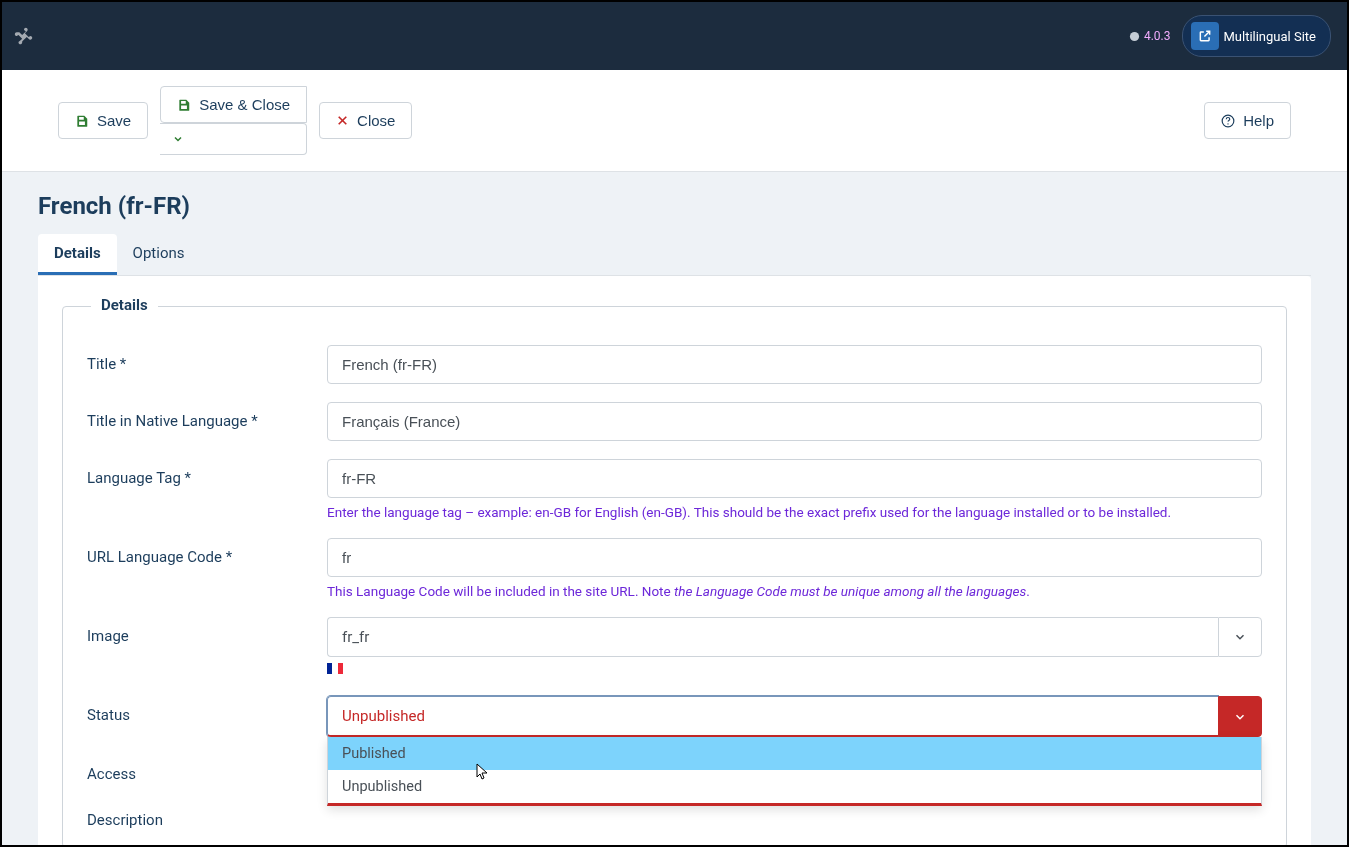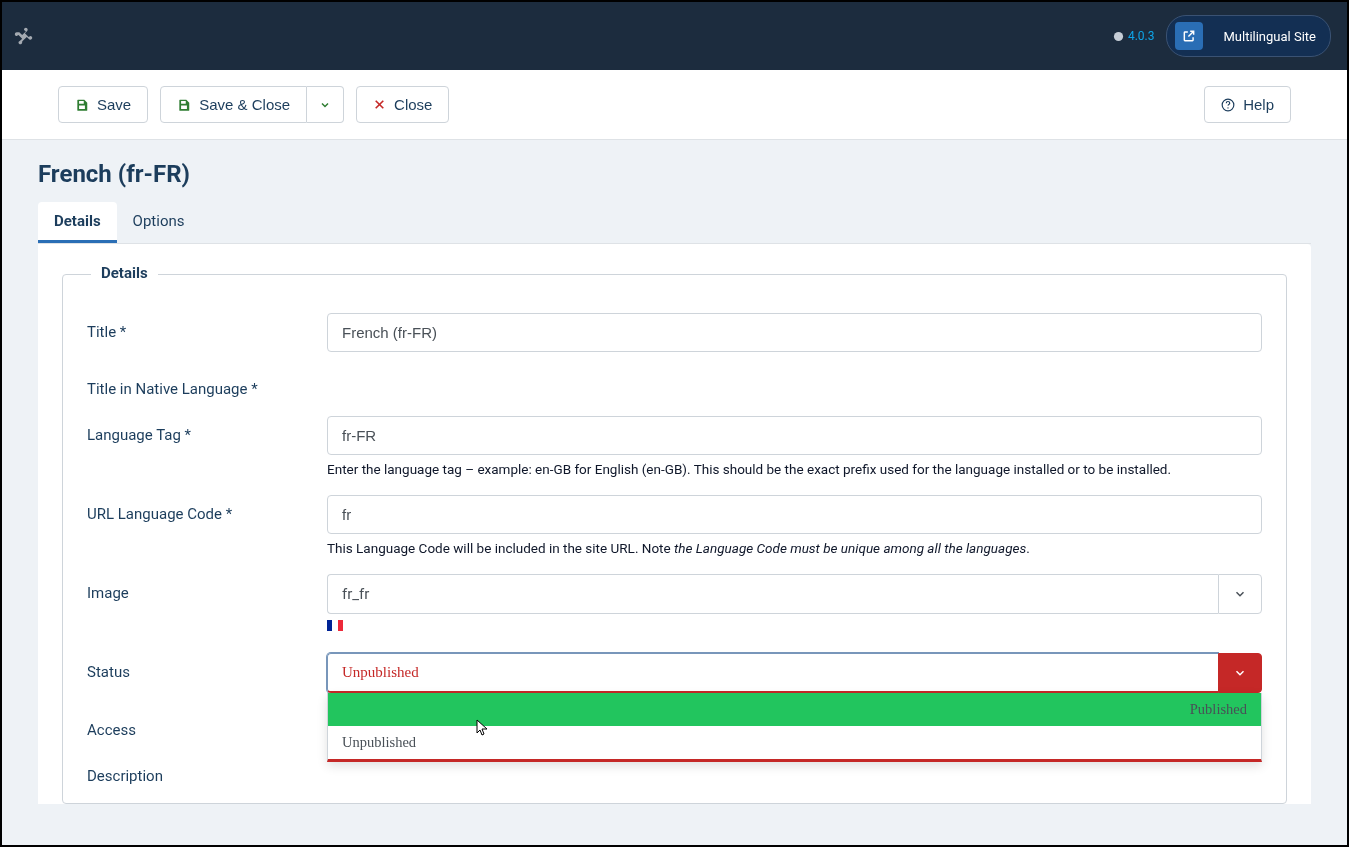--- a/index.html
+++ b/index.html
@@ -1,56 +1,56 @@
 <!DOCTYPE html>
 <html><head>
 <meta charset="utf-8">
 <style>
 * { box-sizing: border-box; margin: 0; padding: 0; }
 body { font-family: -apple-system, BlinkMacSystemFont, "Segoe UI", Roboto, sans-serif; background: #fff; border: 2px solid #000; width: 1349px; height: 847px; overflow: hidden; }
 .header { background: #1c2c3e; height: 68px; display: flex; align-items: center; padding: 0 16px; color: #fff; }
 .logo-box { width: 44px; height: 68px; display: flex; align-items: center; justify-content: center; margin-left: -16px; margin-right: 8px; }
 .page-title-hdr { display: flex; align-items: center; gap: 10px; font-size: 20px; }
 .header-right { margin-left: auto; display: flex; align-items: center; gap: 12px; }
-.version { color: #0ea5e9; font-size: 12px; display: flex; align-items: center; gap: 4px; }
-.site-btn { background: #132f53; border: 1px solid #3a5273; border-radius: 20px; padding: 6px 14px 6px 8px; display: flex; align-items: center; gap: 20px; color: #fff; font-size: 13px; }
+.version { color: #f0abfc; font-size: 12px; display: flex; align-items: center; gap: 4px; }
+.site-btn { background: #132f53; border: 1px solid #3a5273; border-radius: 20px; padding: 6px 14px 6px 8px; display: flex; align-items: center; gap: 4px; color: #fff; font-size: 13px; }
 .site-btn-icon { background: #2a6eb5; width: 28px; height: 28px; border-radius: 4px; display: flex; align-items: center; justify-content: center; }
 .toolbar { background: #fff; border-bottom: 1px solid #dee2e6; padding: 16px 56px; display: flex; gap: 12px; align-items: center; }
 .btn { background: #fff; border: 1px solid #ced4da; border-radius: 4px; padding: 9px 16px; font-size: 15px; display: flex; align-items: center; gap: 8px; cursor: pointer; color: #1c3d5c; }
-.btn-group { display: flex; }
+.btn-group { display: flex; flex-direction: column; }
 .btn-group .btn:first-child { border-radius: 4px 0 0 4px; }
 .btn-group .btn:last-child { border-radius: 0 4px 4px 0; border-left: 0; }
 .btn-dd { padding: 9px 12px; }
 .icon-green { color: #2f7d32; }
 .icon-red { color: #c52827; }
 .help-btn { margin-left: auto; }
 .content { background: #eef2f6; padding: 20px 36px 0; height: calc(100% - 68px - 69px); overflow: hidden; }
 .page-h1 { font-size: 24px; font-weight: 700; color: #1c3d5c; margin-bottom: 14px; }
 .tabs { display: flex; border-bottom: 1px solid #dee2e6; }
 .tab { padding: 10px 16px; font-size: 15px; color: #1c3d5c; cursor: pointer; border-bottom: 3px solid transparent; }
 .tab.active { font-weight: 700; border-bottom-color: #2a6eb5; background: #fff; border-top-left-radius: 4px; border-top-right-radius: 4px; }
 .panel { background: #fff; padding: 30px 24px 0; border-radius: 0 4px 0 0; }
 .fieldset { border: 1px solid #ced4da; border-radius: 4px; padding: 38px 24px 0; position: relative; }
 .legend { position: absolute; top: -11px; left: 28px; background: #fff; padding: 0 10px; font-size: 15px; font-weight: 700; color: #1c3d5c; }
 .form-row { display: flex; margin-bottom: 18px; align-items: flex-start; }
 .form-label { width: 240px; padding-top: 10px; font-size: 15px; color: #1c3d5c; }
 .form-control-wrap { flex: 1; }
 .form-input { width: 100%; border: 1px solid #ced4da; border-radius: 4px; padding: 10px 14px; font-size: 15px; color: #495057; }
-.form-help { font-size: 13.5px; color: #0f172a; margin-top: 6px; }
+.form-help { font-size: 13.5px; color: #6d28d9; margin-top: 6px; }
 .form-help .ital { font-style: italic; margin-top: 30px; }
 .select-wrap { display: flex; width: 100%; justify-content: flex-end; }
 .select-display { flex: 1; border: 1px solid #ced4da; border-right: 0; border-radius: 4px 0 0 4px; padding: 10px 14px; font-size: 15px; color: #495057; }
 .select-caret { width: 44px; border: 1px solid #ced4da; border-radius: 0 4px 4px 0; display: flex; align-items: center; justify-content: center; background: #fff; }
 .select-wrap.open .select-display { border-color: #7896ba; box-shadow: 0 0 0 1px #7896ba; color: #c52827; border-bottom: 2px solid #c52827; }
 .select-wrap.open .select-caret { background: #c52827; border-color: #c52827; color: #fff; }
 .flag { display: inline-block; width: 16px; height: 11px; margin-top: 6px; background: linear-gradient(to right, #002395 0 33%, #fff 33% 66%, #ed2939 66% 100%); }
-.dropdown { position: relative; font-family: Liberation Serif, serif; }
+.dropdown { position: relative; }
 .dropdown-menu { position: absolute; top: 100%; left: 0; right: 0; background: #fff; border-left: 1px solid #ced4da; border-right: 1px solid #ced4da; border-bottom: 3px solid #c52827; box-shadow: 0 4px 10px rgba(0,0,0,0.12); z-index: 10; }
 .dropdown-item { padding: 8px 14px; font-size: 14.5px; color: #495057; cursor: pointer; }
-.dropdown-item:hover, .dropdown-item.hover { background: #22c55e; text-align: right; }
+.dropdown-item:hover, .dropdown-item.hover { background: #7dd3fc; }
 .cursor { position: absolute; left: 148px; top: 26px; pointer-events: none; }
 svg { display: block; }
 </style>
 </head>
 <body>
 
 <div class="header">
   <div class="logo-box">
     <svg width="22" height="22" viewBox="0 0 24 24" fill="#fff">
         <path d="M4 8c-1 0-2 1-2 2s1 2 2 2c1 0 1-1 2-1l4 4-2 2c-1 1-2 1-2 2 0 1 1 2 2 2s2-1 2-2c0-1 0-1 1-2l4-4 2 2c1 1 1 1 2 1 1 0 2-1 2-2s-1-2-2-2c-1 0-1 1-2 1l-4-4 2-2c1-1 1-1 1-2 0-1-1-2-2-2s-2 1-2 2c0 1 1 1 2 2l-4 4-2-2c-1-1-1-1-2-1z" opacity="0.6"></path>
@@ -130,20 +130,21 @@
     <div class="fieldset">
       <div class="legend">Details</div>
 
       <div class="form-row">
         <div class="form-label">Title *</div>
         <div class="form-control-wrap"><input class="form-input" value="French (fr-FR)" style=""></div>
       </div>
 
       <div class="form-row">
         <div class="form-label">Title in Native Language *</div>
+        <div class="form-control-wrap"><input class="form-input" value="Français (France)" style=""></div>
       </div>
 
       <div class="form-row">
         <div class="form-label">Language Tag *</div>
         <div class="form-control-wrap">
           <input class="form-input" value="fr-FR" style="">
           <div class="form-help">Enter the language tag – example: en-GB for English (en-GB). This should be the exact prefix used for the language installed or to be installed.</div>
         </div>
       </div>
 

